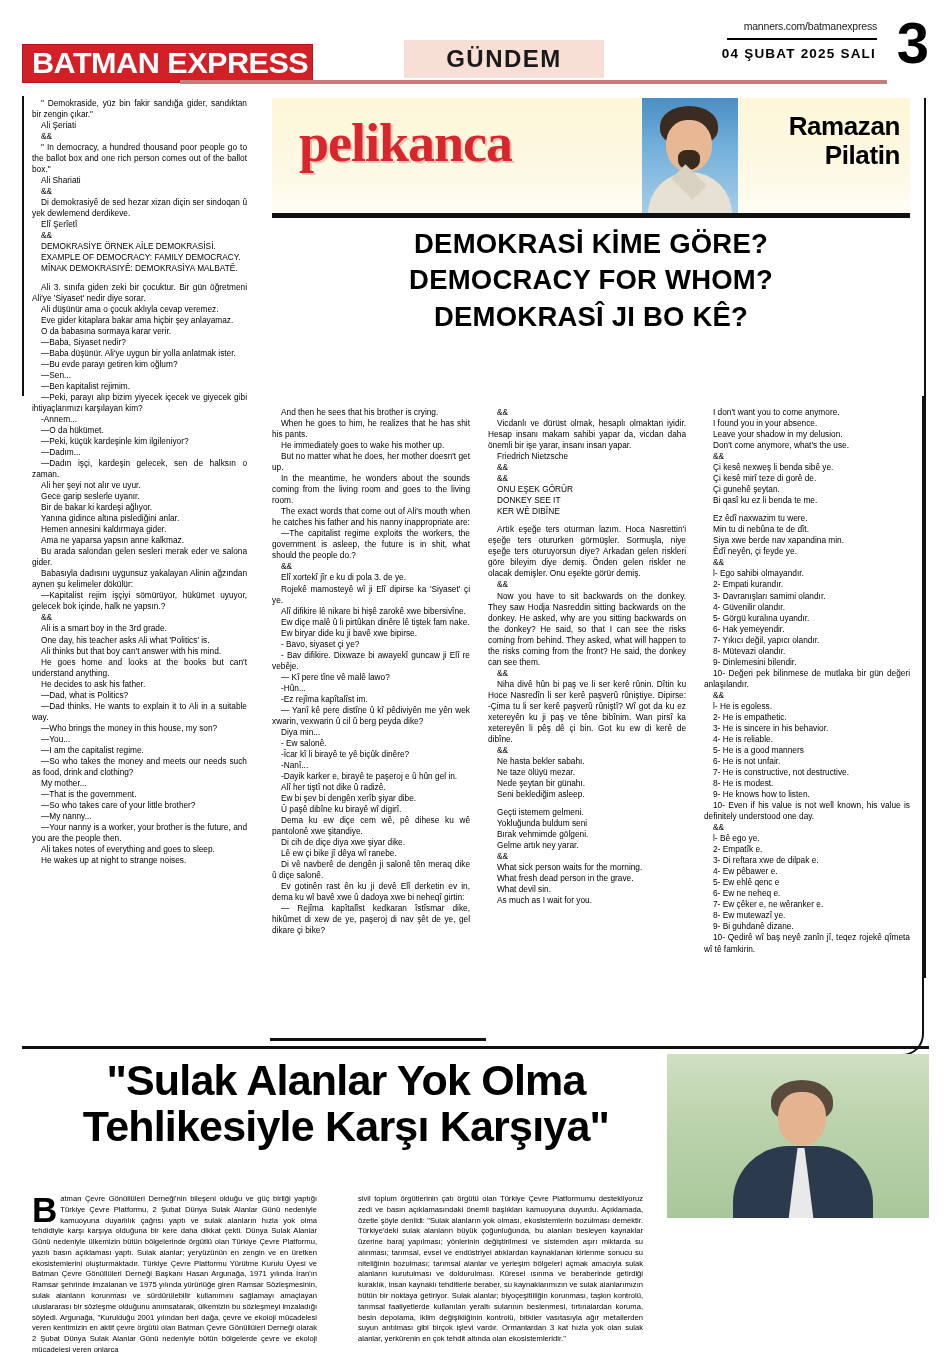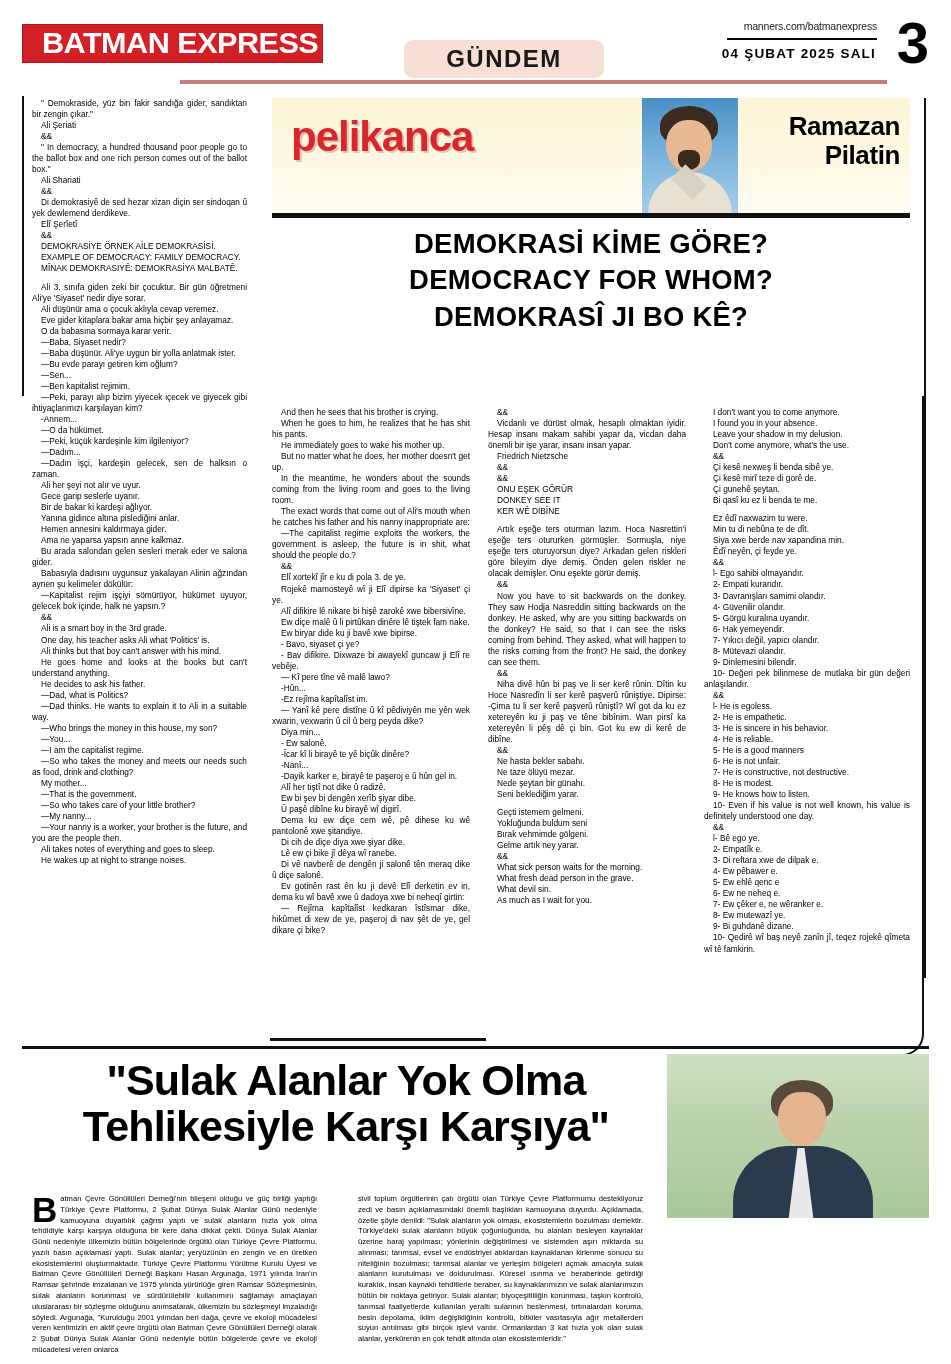--- a/index.html
+++ b/index.html
@@ -14,42 +14,42 @@
   }
   .page { position:relative; width:951px; height:1364px; padding:0; }
 
   
   .masthead {
     position:relative;
     height:72px;
     margin:18px 22px 0 22px;
   }
   .logo-box {
-    position:absolute; left:0; top:6px;
+    position:absolute; left:0; top:26px;
     background:#d31f26;
-    padding:3px 9px 4px 19px;
+    padding:3px 9px 4px 9px;
     border:1px solid #b3161c;
   }
   .logo-text {
     color:#fff;
     font-family:"Liberation Sans", sans-serif;
     font-weight:bold;
     font-size:30px;
     letter-spacing:-0.5px;
     line-height:1;
     font-stretch:condensed;
     transform:scaleX(1.02);
     transform-origin:left center;
     white-space:nowrap;
   }
   .gundem-box {
     position:absolute; left:382px; top:22px;
     width:200px; height:38px;
     background:#f7dfd6;
-    display:flex; align-items:center; justify-content:center;border-radius:9px;
+    display:flex; align-items:center; justify-content:center;
   }
   .gundem-text {
     font-size:24px; font-weight:bold; letter-spacing:1.5px;
     color:#1a1a1a;
   }
   .fb-url {
     position:absolute; right:52px; top:2px;
     font-size:10.5px; color:#222;
     letter-spacing:-0.2px;
     white-space:nowrap;
@@ -99,27 +99,27 @@
   }
 
   
   .pelikanca-banner {
     position:absolute; left:250px; top:2px; width:638px; height:120px;
     background:linear-gradient(180deg,#fdf6d8 0%, #fdf8e2 55%, #fffdf4 100%);
     border-bottom:5px solid #111;
     overflow:hidden;
   }
   .pelikanca-word {
-    position:absolute; left:19px; top:18px;
+    position:absolute; left:27px; top:18px;
     color:#d8262c;
-    font-size:42px; font-weight:bold;
+    font-size:54px; font-weight:bold;
     letter-spacing:-1px;
     line-height:1;
     text-shadow:2px 2px 0 rgba(150,60,60,0.28);
-    font-family:Liberation Sans, sans-serif;
+    font-family:Liberation Serif, serif;
   }
   .portrait {
     position:absolute; left:370px; top:0px; width:96px; height:120px;
     background:linear-gradient(180deg,#4a8fc4 0%, #77b2dc 45%, #a9d0e8 100%);
     overflow:hidden;
   }
   .portrait .hair {
     position:absolute; left:18px; top:8px; width:58px; height:40px;
     border-radius:50% 50% 42% 42%;
     background:#3c2b20;
@@ -384,21 +384,21 @@
         <p class="blank"></p>
         <p>Artık eşeğe ters oturman lazım. Hoca Nasrettin'i eşeğe ters otururken görmüşler. Sormuşla, niye eşeğe ters oturuyorsun diye? Arkadan gelen riskleri göre bileyim diye demiş. Önden gelen riskler ne olacak demişler. Onu eşekte görür demiş.</p>
         <p>&amp;&amp;</p>
         <p>Now you have to sit backwards on the donkey. They saw Hodja Nasreddin sitting backwards on the donkey. He asked, why are you sitting backwards on the donkey? He said, so that I can see the risks coming from behind. They asked, what will happen to the risks coming from the front? He said, the donkey can see them.</p>
         <p>&amp;&amp;</p>
         <p>Niha divê hûn bi paş ve li ser kerê rûnin. Dîtin ku Hoce Nasredîn li ser kerê paşverû rûniştiye. Dipirse: -Çima tu li ser kerê paşverû rûniştî? Wî got da ku ez xetereyên ku ji paş ve têne bibînim. Wan pirsî ka xetereyên li pêş dê çi bin. Got ku ew di kerê de dibîne.</p>
         <p>&amp;&amp;</p>
         <p>Ne hasta bekler sabahı.</p>
         <p>Ne taze ölüyü mezar.</p>
         <p>Nede şeytan bir günahı.</p>
-        <p>Seni beklediğim yarar.</p>
+        <p>Seni beklediğim asleep.</p>
         <p class="blank"></p>
         <p>Geçti istemem gelmeni.</p>
         <p>Yokluğunda buldum seni</p>
         <p>Bırak vehmimde gölgeni.</p>
         <p>Gelme artık ney yarar.</p>
         <p>&amp;&amp;</p>
         <p>What sick person waits for the morning.</p>
         <p>What fresh dead person in the grave.</p>
         <p>What devil sin.</p>
         <p>As much as I wait for you.</p>

